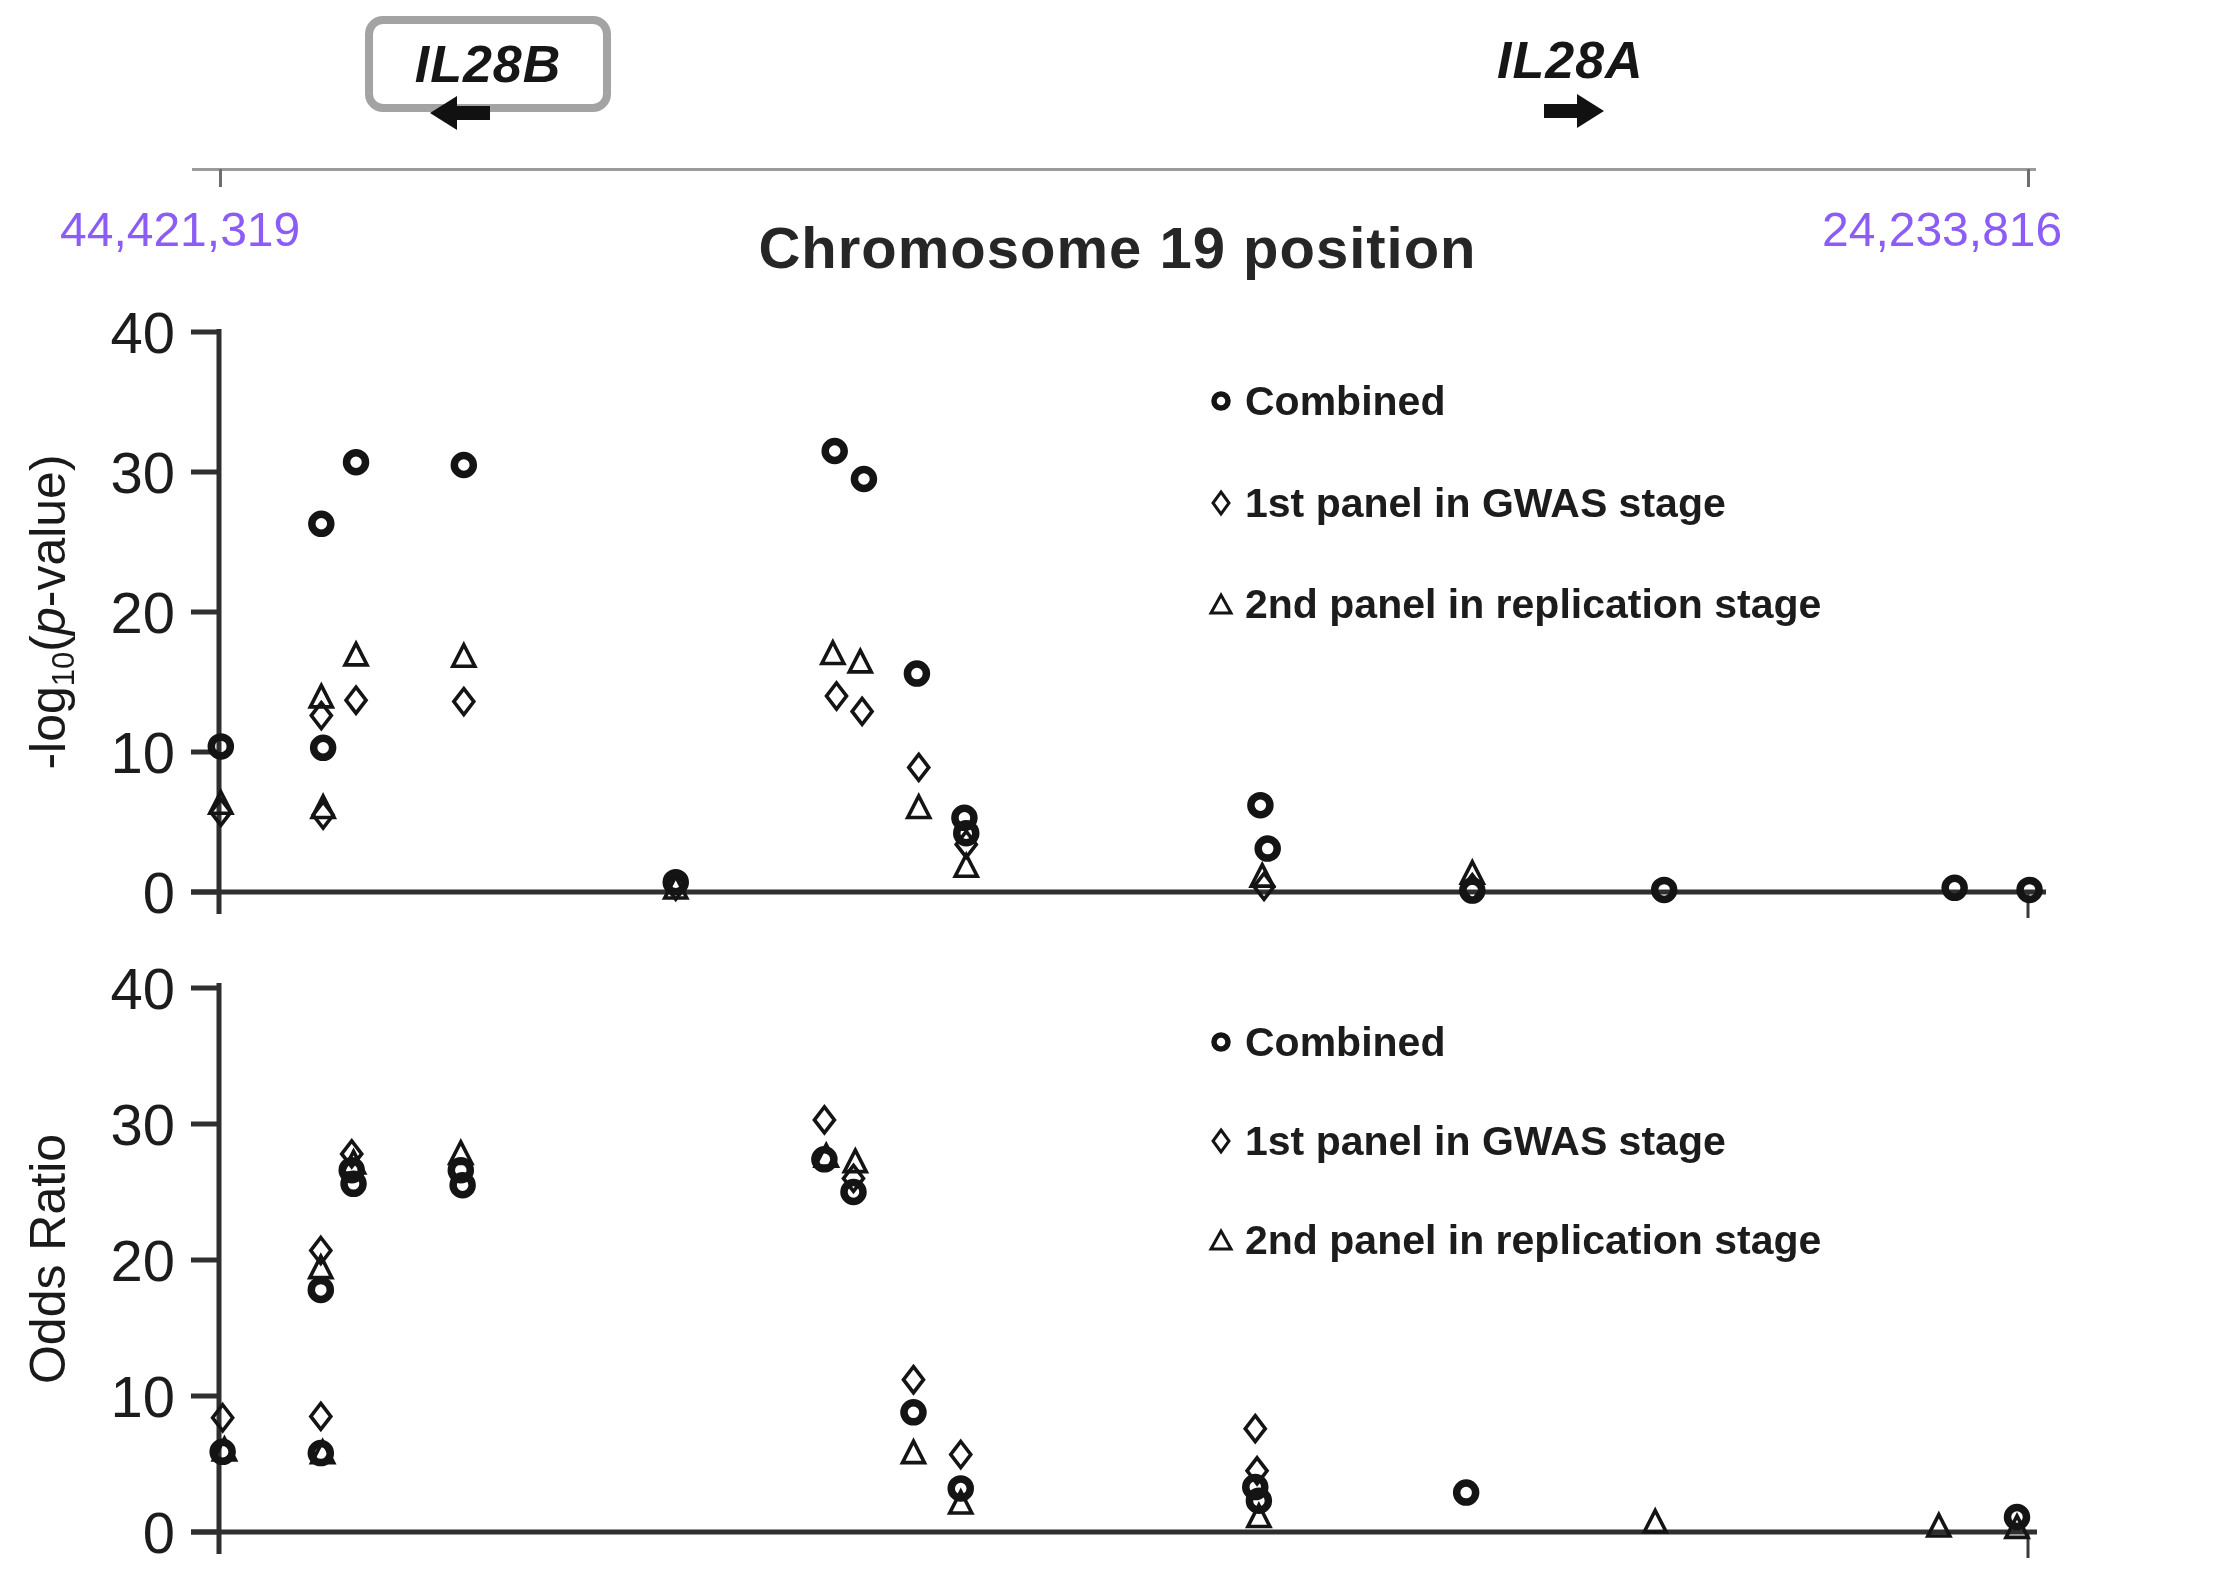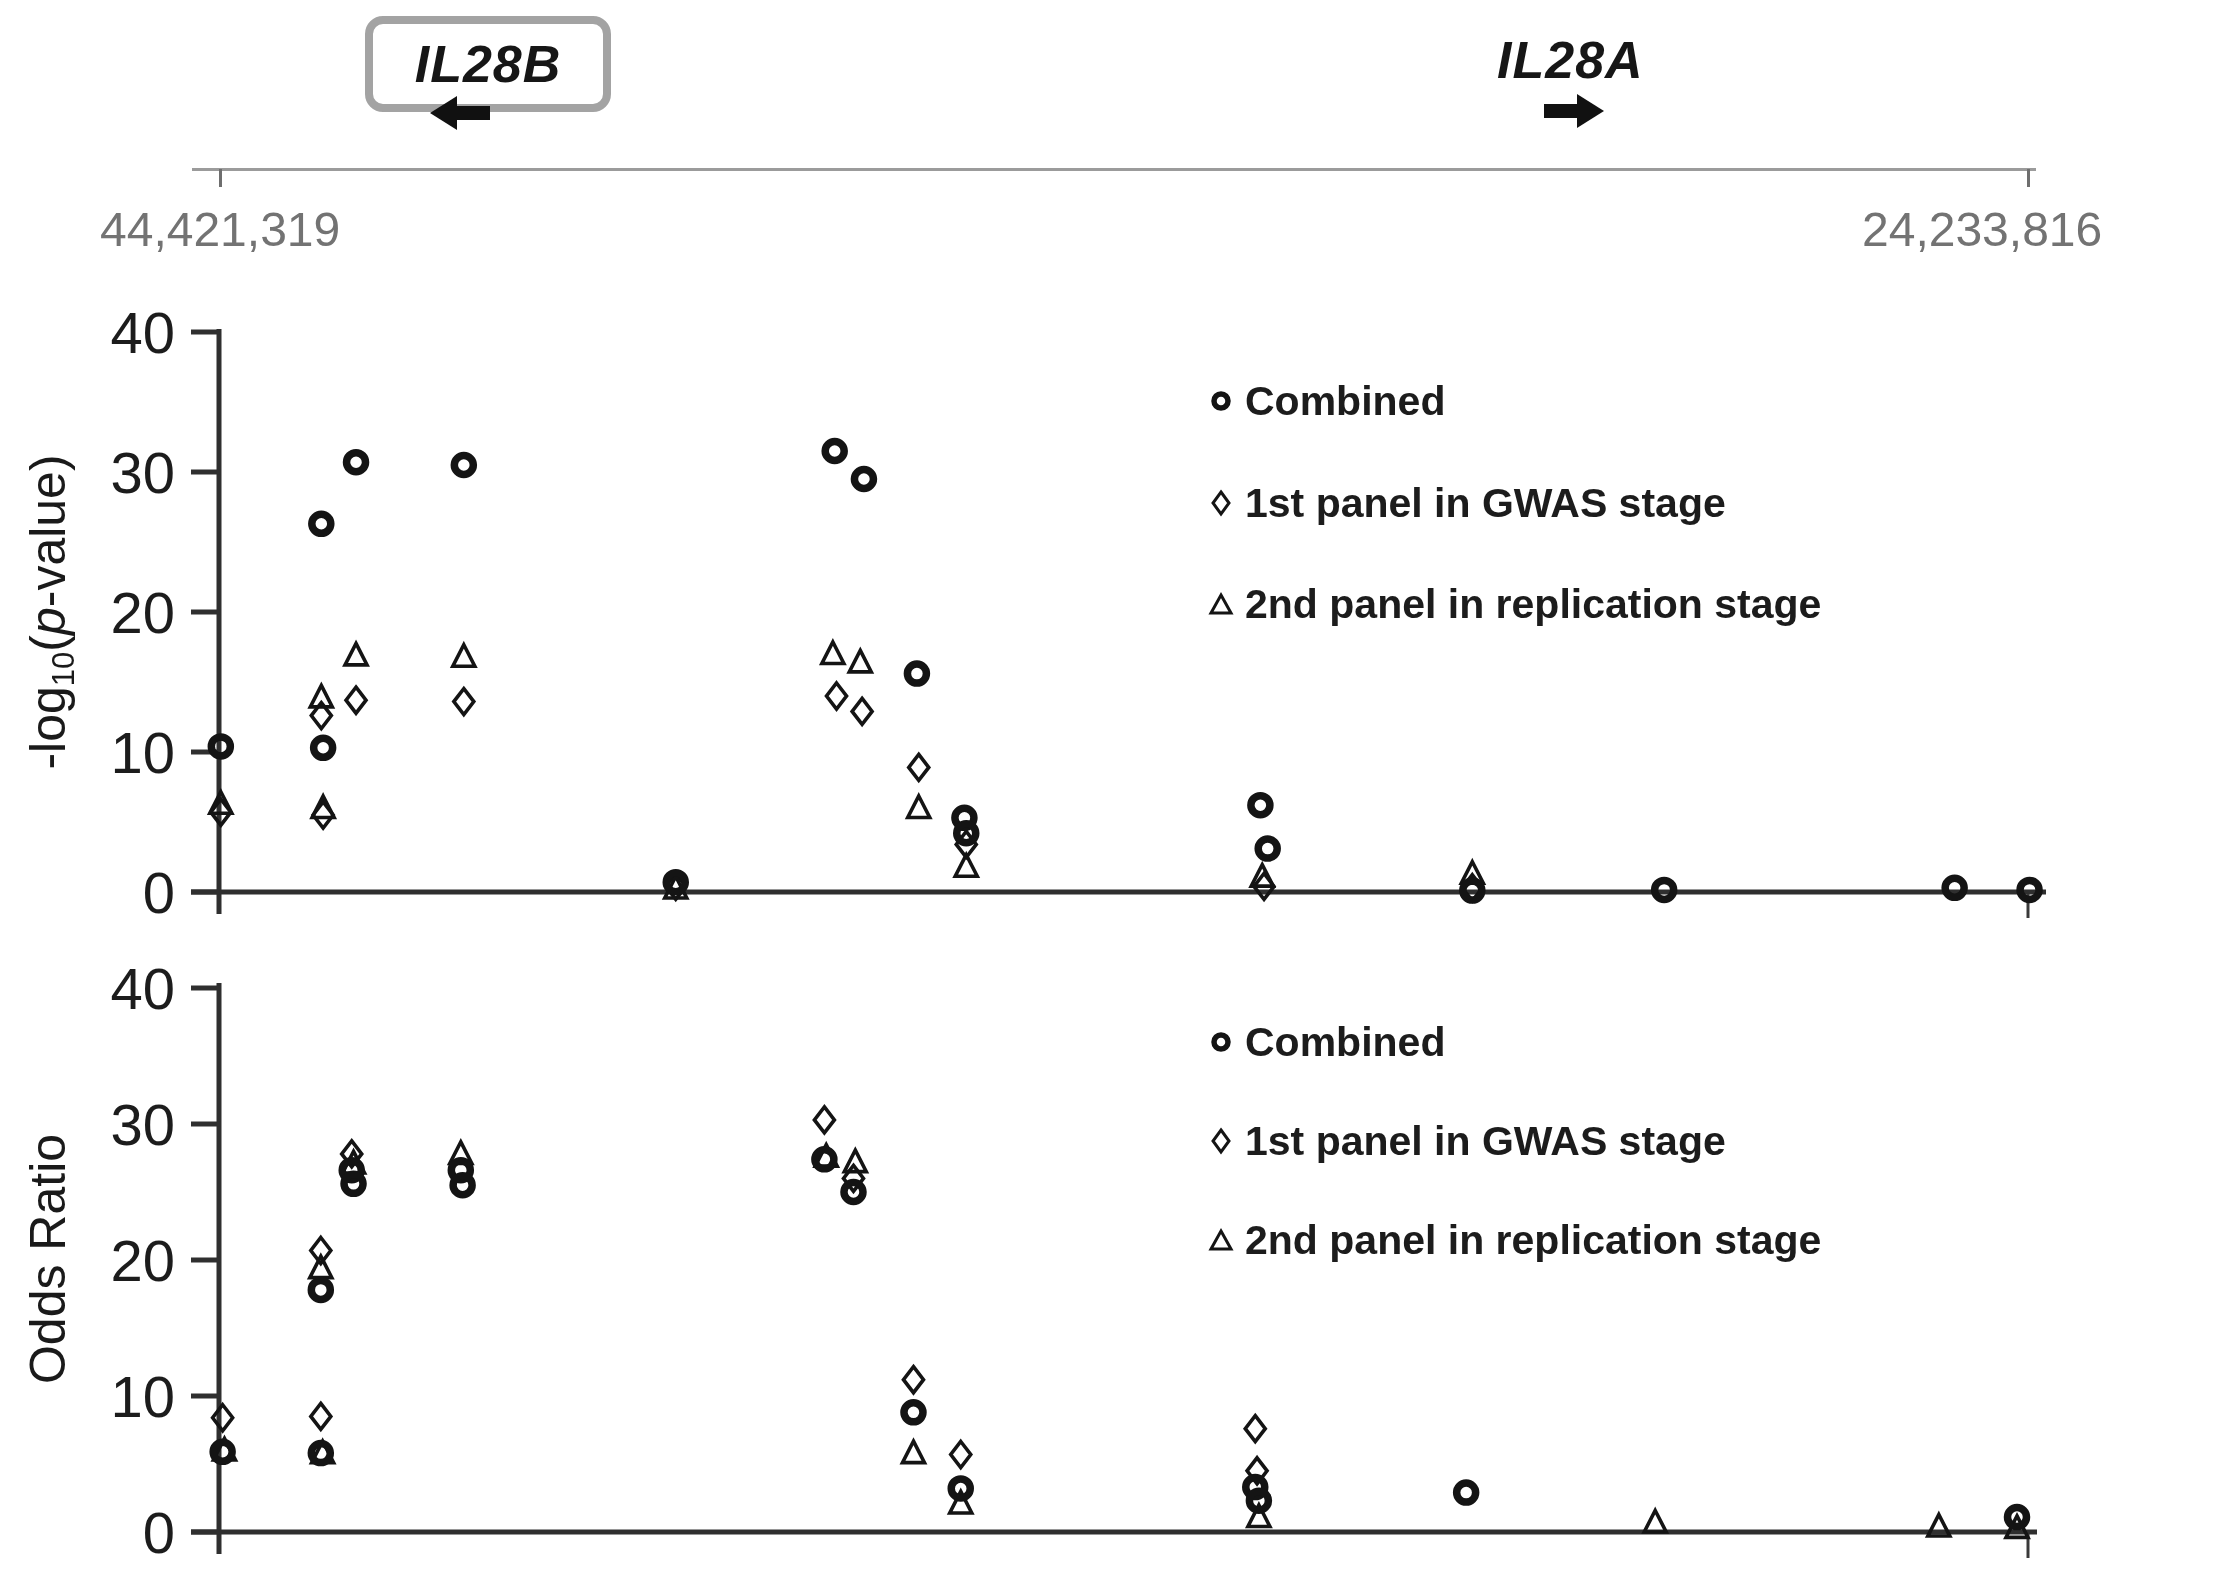--- a/index.html
+++ b/index.html
@@ -12,21 +12,21 @@
             border:8px solid #a3a3a3;border-radius:18px;display:flex;align-items:center;justify-content:center;}
   .gene-label{font-style:italic;font-weight:600;font-size:52px;color:#161616;letter-spacing:1px;}
   .gene-label-free{position:absolute;left:1497px;top:30px;}
   .arrow-icon{position:absolute;}
   .arrow-left{left:430px;top:96px;}
   .arrow-right{left:1534px;top:94px;}
   .gene-line{position:absolute;left:192px;top:168px;width:1844px;height:0;border-top:3px solid #9b9b9b;}
   .gene-tick{position:absolute;top:169px;width:3px;height:18px;background:#6e6e6e;}
   .gene-tick.t-left{left:219px;}
   .gene-tick.t-right{left:2027px;}
-  .pos-label{position:absolute;font-size:48px;color:#737373;top:202px;margin-left:40px;}
+  .pos-label{position:absolute;font-size:48px;color:#8b5cf6;top:202px;}
   .pos-start{left:60px;}
   .pos-end{left:1822px;}
   .chrom-title{position:absolute;left:204px;top:214px;width:1827px;text-align:center;
                font-size:58px;font-weight:700;color:#262626;letter-spacing:1px;}
 
   
   .vlabel{position:absolute;white-space:nowrap;transform:rotate(-90deg);text-align:center;
           font-size:50px;color:#1a1a1a;z-index:2;}
   .vlabel-top{width:600px;height:60px;left:-252px;top:582px;line-height:60px;}
   .vlabel-bottom{width:300px;height:60px;left:-102px;top:1229px;line-height:60px;}
@@ -163,20 +163,21 @@
     <rect x="10" y="10" width="34" height="14" fill="#111"></rect>
     <polygon points="70,17 43,0 43,34" fill="#111"></polygon>
   </svg>
 
   <div class="gene-line"></div>
   <div class="gene-tick t-left"></div>
   <div class="gene-tick t-right"></div>
 
   <div class="pos-label pos-start">44,421,319</div>
   <div class="pos-label pos-end">24,233,816</div>
+  <div class="chrom-title">Chromosome 19 position</div>
 
   <div class="vlabel vlabel-top">
     <span>-log</span><span class="sub">10</span><span>(</span><span class="ital">p</span><span>-value)</span>
   </div>
   <div class="vlabel vlabel-bottom">Odds Ratio</div>
 
   <div class="legend-row" style="left:1205px;top:377px;">
     <svg class="lg-marker" width="32" height="32" viewBox="0 0 32 32">
       <circle cx="16" cy="16" r="7" fill="none" stroke="#141414" stroke-width="5.5"></circle>
     </svg>

